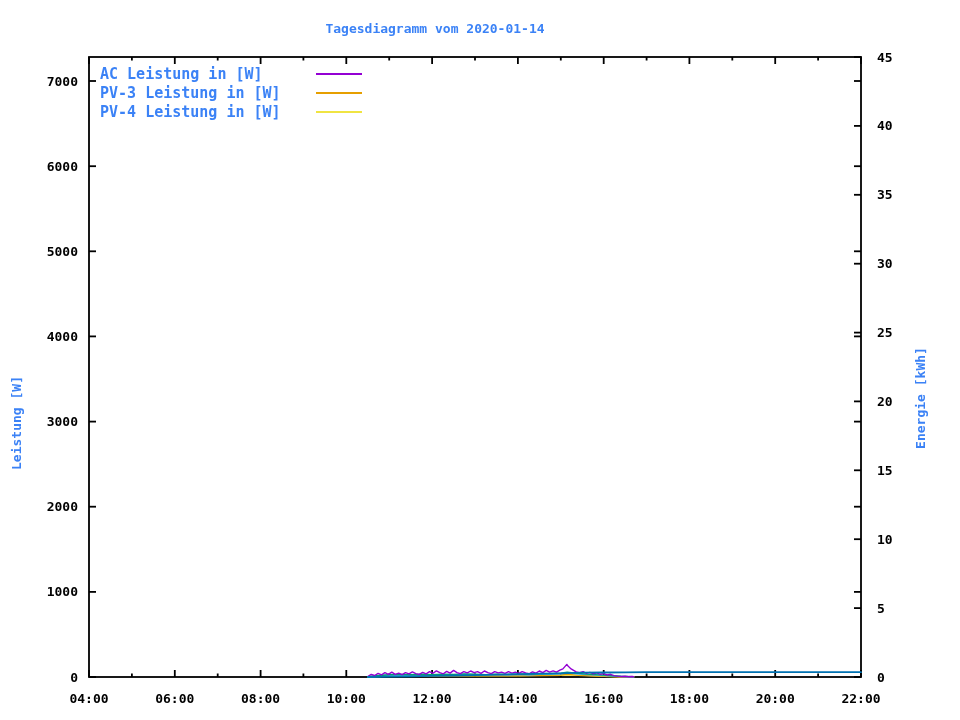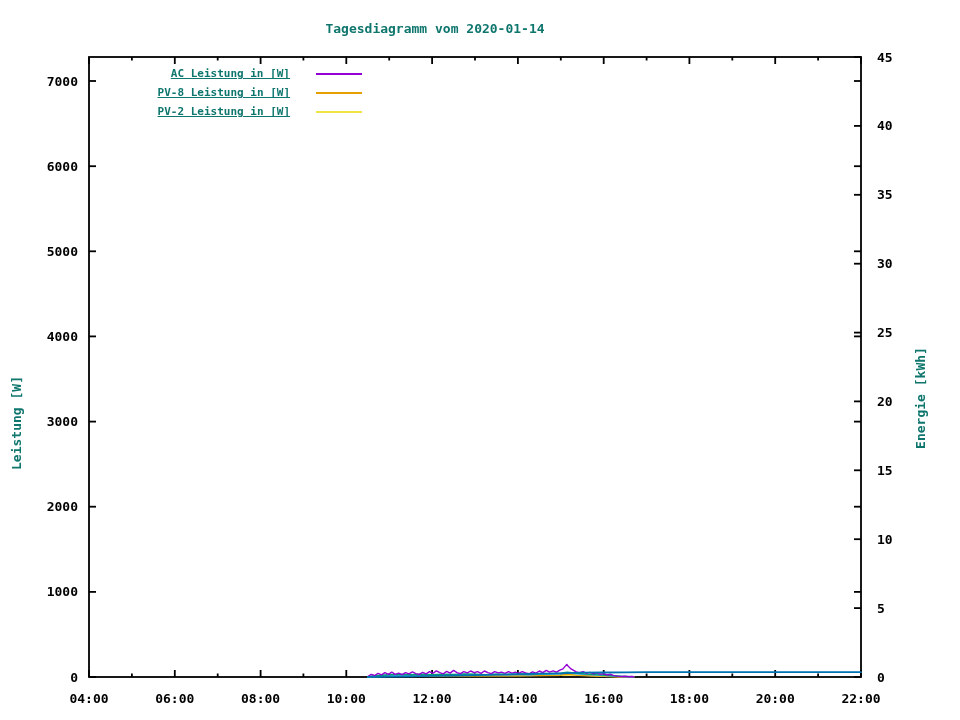--- a/index.html
+++ b/index.html
@@ -1,32 +1,32 @@
 <!DOCTYPE html>
 <html><head>
 <meta charset="utf-8">
 <style>
   html,body{margin:0;padding:0;background:#fff;}
   .canvas{
     position:relative;width:960px;height:720px;background:#ffffff;overflow:hidden;
     font-family:"DejaVu Sans Mono","Liberation Mono",monospace;
-    font-weight:bold;color:#0f766e;
+    font-weight:bold;color:#3b82f6;
   }
   .chart-title{
     position:absolute;top:21px;left:0;width:870px;text-align:center;
     font-size:13px;letter-spacing:0px;white-space:nowrap;
   }
   .vlabel{
     position:absolute;transform:translate(-50%,-50%) rotate(-90deg);
     transform-origin:center center;white-space:nowrap;font-size:13px;
   }
   #plot-svg{position:absolute;left:0;top:0;}
   .legend{position:absolute;top:64px;left:100px;width:262px;}
   .legend-row{display:flex;align-items:center;height:19px;}
-  .legend-label{width:190px;text-align:right;font-size:11px;white-space:nowrap;text-decoration:underline;}
+  .legend-label{width:190px;text-align:left;font-size:15px;white-space:nowrap;}
   .legend-swatch{margin-left:auto;width:46px;height:2px;background:#000;}
 </style>
 </head>
 <body>
 
 <div class="canvas">
 
   <div class="chart-title">Tagesdiagramm vom 2020-01-14</div>
 
   <div class="vlabel" style="left:16px;top:423px;">Leistung [W]</div>
@@ -133,22 +133,22 @@
       <polyline points="367.8,676.5 371.2,674.4 374.6,675.5 378.1,673.4 381.5,674.9 384.9,672.7 388.4,674.3 391.8,672.1 395.2,674.3 398.7,673.1 402.1,674.6 405.5,672.6 409,673.9 412.4,671.9 415.8,673.6 419.2,674.4 422.7,672.4 426.1,673.8 429.5,671.7 433,673.3 436.4,670.9 439.8,672.7 443.3,673.8 446.7,671.4 450.1,673.1 453.6,670.4 457,672.6 460.4,673.6 463.8,671.6 467.3,672.9 470.7,671 474.1,672.7 477.6,671.7 481,673.3 484.4,671 487.9,672.6 491.3,673.6 494.7,671.6 498.2,672.9 501.6,672.1 505,673.4 508.5,671.7 511.9,673.1 515.3,672.2 518.7,673.4 522.2,671.6 525.6,672.9 529,673.8 532.5,671.9 535.9,673.1 539.3,671 542.8,672.6 546.2,670.4 549.6,672.1 553.1,670.9 556.5,672.2 559.9,670.2 562.9,668.9 565.1,666.4 566.8,664.4 568.5,666.6 571.1,668.9 573.6,670.4 576.2,671.9 579.6,672.6 583.1,671.7 586.5,673.3 589.9,672.4 593.4,673.8 596.8,672.9 600.2,674.3 603.7,673.6 607.1,675 610.5,674.3 614,675.6 617.4,676.1 621.7,676.5 625.1,676.2 628.5,676.7 632,676.5 633.7,676.7" fill="none" stroke="#9400d3" stroke-width="1.4" stroke-linejoin="round" stroke-linecap="round"></polyline>
       <polyline points="367.8,677 389.2,676.7 410.7,676.3 432.1,675.9 453.6,675.5 475,675.1 496.4,674.7 517.9,674.2 539.3,673.7 560.8,673.3 582.2,672.7 603.7,672.5 625.1,672.3 646.6,672.2 861,672.2" fill="none" stroke="#0072b2" stroke-width="1.8" stroke-linejoin="round" stroke-linecap="round"></polyline>
     </svg>
 
   <div class="legend">
     <div class="legend-row">
       <span class="legend-label">AC Leistung in [W]</span>
       <span class="legend-swatch" style="background: rgb(148, 0, 211);"></span>
     </div>
     <div class="legend-row">
-      <span class="legend-label">PV-8 Leistung in [W]</span>
+      <span class="legend-label">PV-3 Leistung in [W]</span>
       <span class="legend-swatch" style="background: rgb(230, 159, 0);"></span>
     </div>
     <div class="legend-row">
-      <span class="legend-label">PV-2 Leistung in [W]</span>
+      <span class="legend-label">PV-4 Leistung in [W]</span>
       <span class="legend-swatch" style="background: rgb(240, 228, 66);"></span>
     </div>
   </div>
 
 </div>
 
 </body></html>

